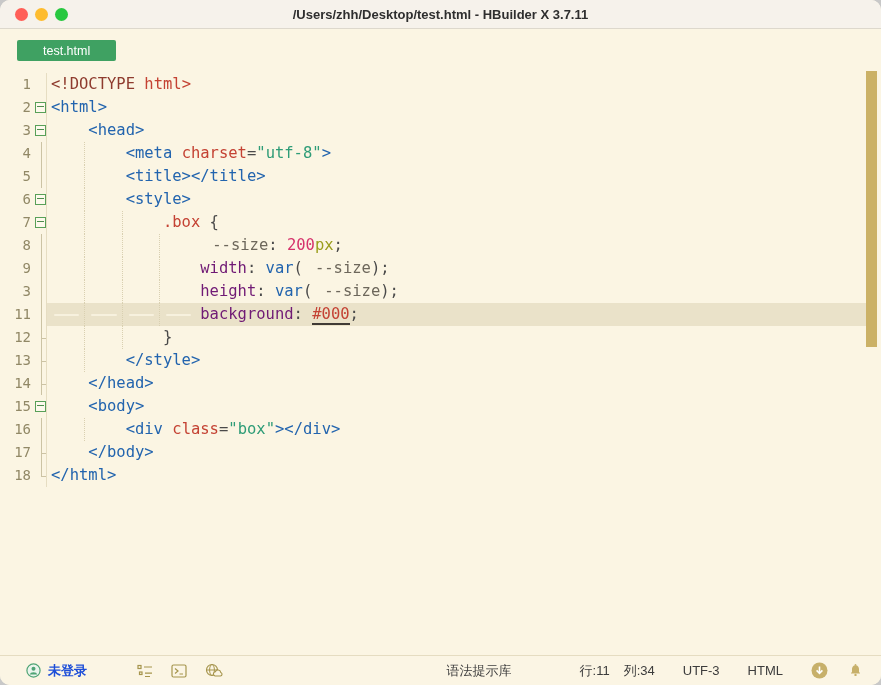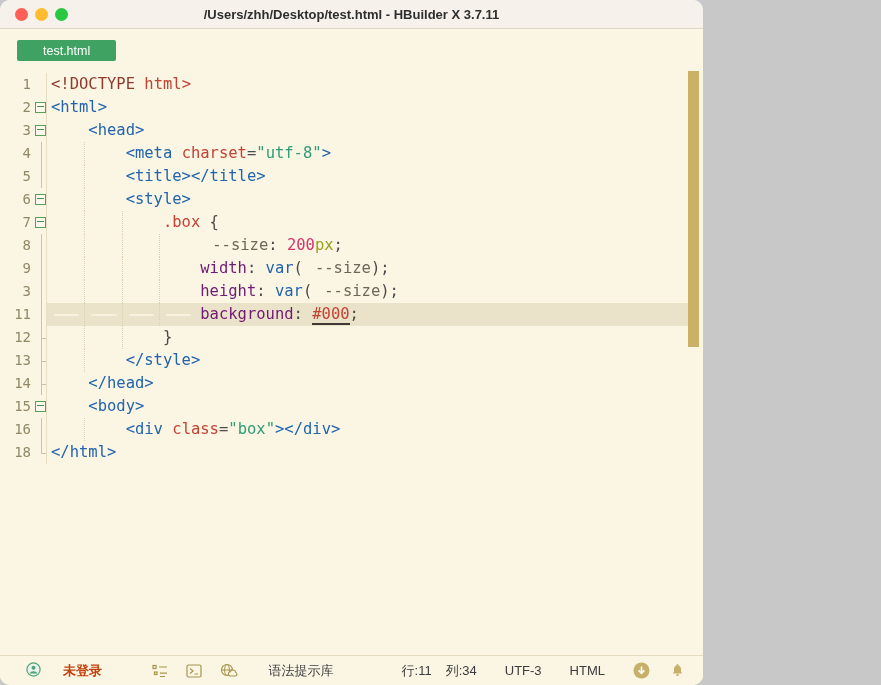--- a/index.html
+++ b/index.html
@@ -1,17 +1,17 @@
 <!DOCTYPE html>
 <html><head>
 <meta charset="utf-8">
 <style>
   html,body{margin:0;padding:0;background:#c8c8c8;}
   .window{
-    position:relative;width:703px;height:685px;border-radius:10px;overflow:hidden;
+    position:relative;width:881px;height:685px;border-radius:10px;overflow:hidden;
     background:#FBF5E3;font-family:"Liberation Sans",sans-serif;
   }
   
   .titlebar{
     position:relative;height:28px;background:#F6F2EB;border-bottom:1px solid #DDD8CC;
     display:flex;align-items:center;justify-content:center;
   }
   .lights{position:absolute;left:15px;top:0;height:28px;display:flex;align-items:center;gap:7px;}
   .light{width:13px;height:13px;border-radius:50%;}
   .light.red{background:#FF5F57;}
@@ -58,21 +58,21 @@
   .tk-pun{color:#4A4A4A;}
   .tk-var{color:#6D675B;margin-left:12px;}
   .tk-color{color:#C44233;border-bottom:2px solid #3F3A35;}
   .scroll-thumb{position:absolute;right:4px;top:10px;width:11px;height:276px;background:#CBB166;}
   
   .statusbar{
     position:absolute;left:0;right:0;bottom:0;height:29px;border-top:1px solid #E5DCC1;
     background:#FBF5E4;display:flex;align-items:center;font-size:13px;color:#3C3C3C;
   }
   .sb-left{display:flex;align-items:center;padding-left:26px;}
-  .sb-login{display:flex;align-items:flex-start;gap:22px;color:#c2410c;font-weight:bold;}
+  .sb-login{display:flex;align-items:center;gap:7px;color:#1d4ed8;font-weight:bold;}
   .sb-icons{display:flex;align-items:center;margin-left:50px;gap:18px;}
   .sb-spacer{flex:1;}
   .sb-right{display:flex;align-items:center;gap:28px;padding-right:18px;}
   .sb-pos{display:flex;gap:14px;margin-left:40px;}
   .sbicon{display:inline-flex;align-items:center;}
 </style>
 </head>
 <body>
 
 <div class="window">
@@ -209,20 +209,28 @@
           </span>
         </span>
         <span class="code"><span class="tab-sp"></span><span class="tk-tag">&lt;body&gt;</span></span>
       </div>
       <div class="line">
         <span class="ln">16</span>
         <span class="fold">
           <span class="vl"></span>
         </span>
         <span class="code"><span class="guide" style="left: calc(4ch);"></span><span class="tab-sp"></span><span class="tab-sp"></span><span class="tk-tag">&lt;div </span><span class="tk-red">class</span><span class="tk-pun">=</span><span class="tk-str">"box"</span><span class="tk-tag">&gt;&lt;/div&gt;</span></span>
+      </div>
+      <div class="line">
+        <span class="ln">17</span>
+        <span class="fold">
+          <span class="vl"></span>
+          <span class="htick"></span>
+        </span>
+        <span class="code"><span class="tab-sp"></span><span class="tk-tag">&lt;/body&gt;</span></span>
       </div>
       <div class="line">
         <span class="ln">18</span>
         <span class="fold">
           <span class="vl half"></span>
           <span class="htick"></span>
         </span>
         <span class="code"><span class="tk-tag">&lt;/html&gt;</span></span>
       </div>
     </div>

